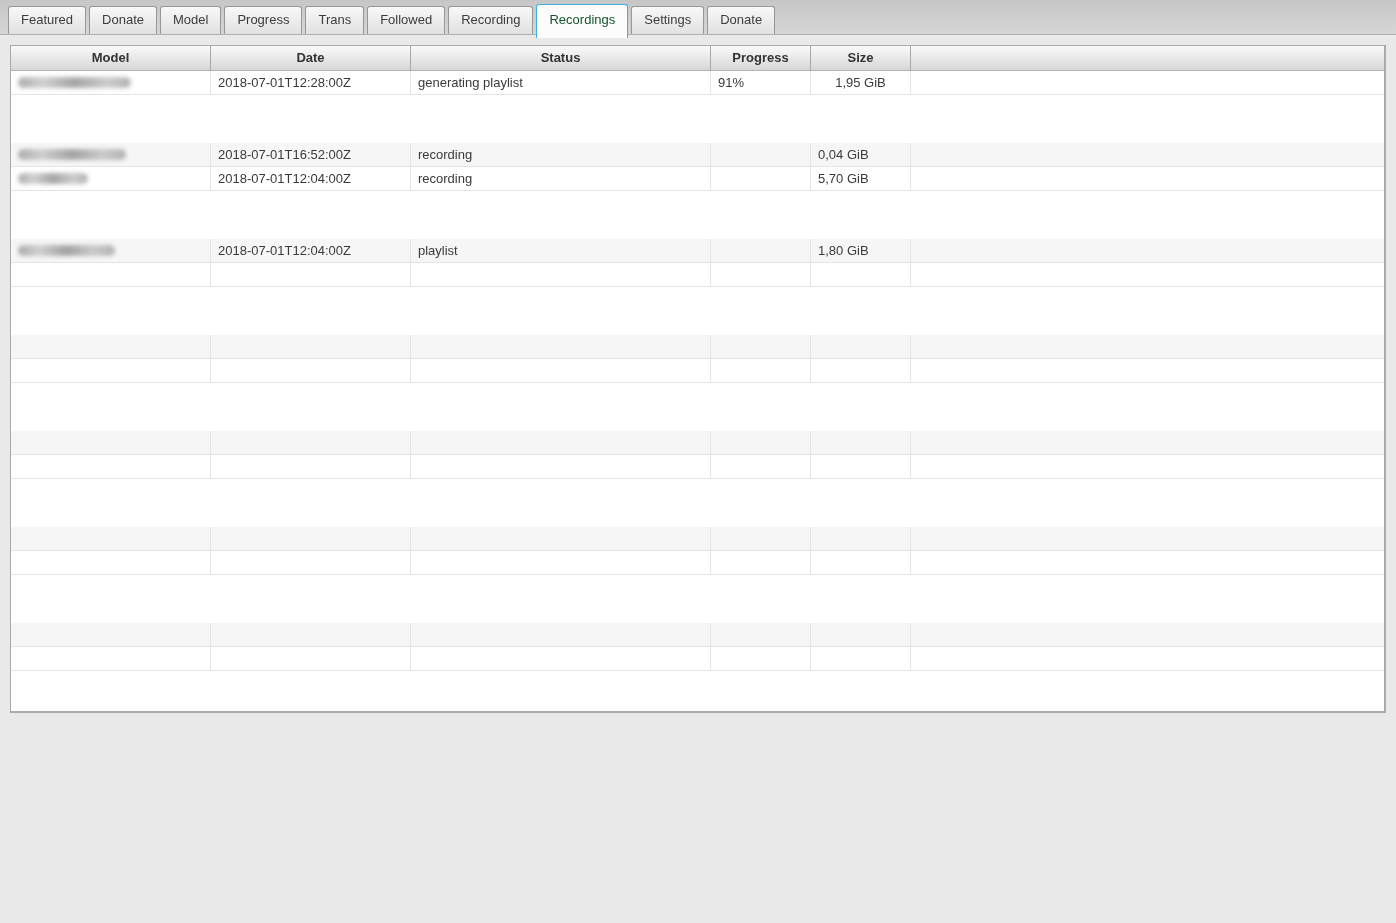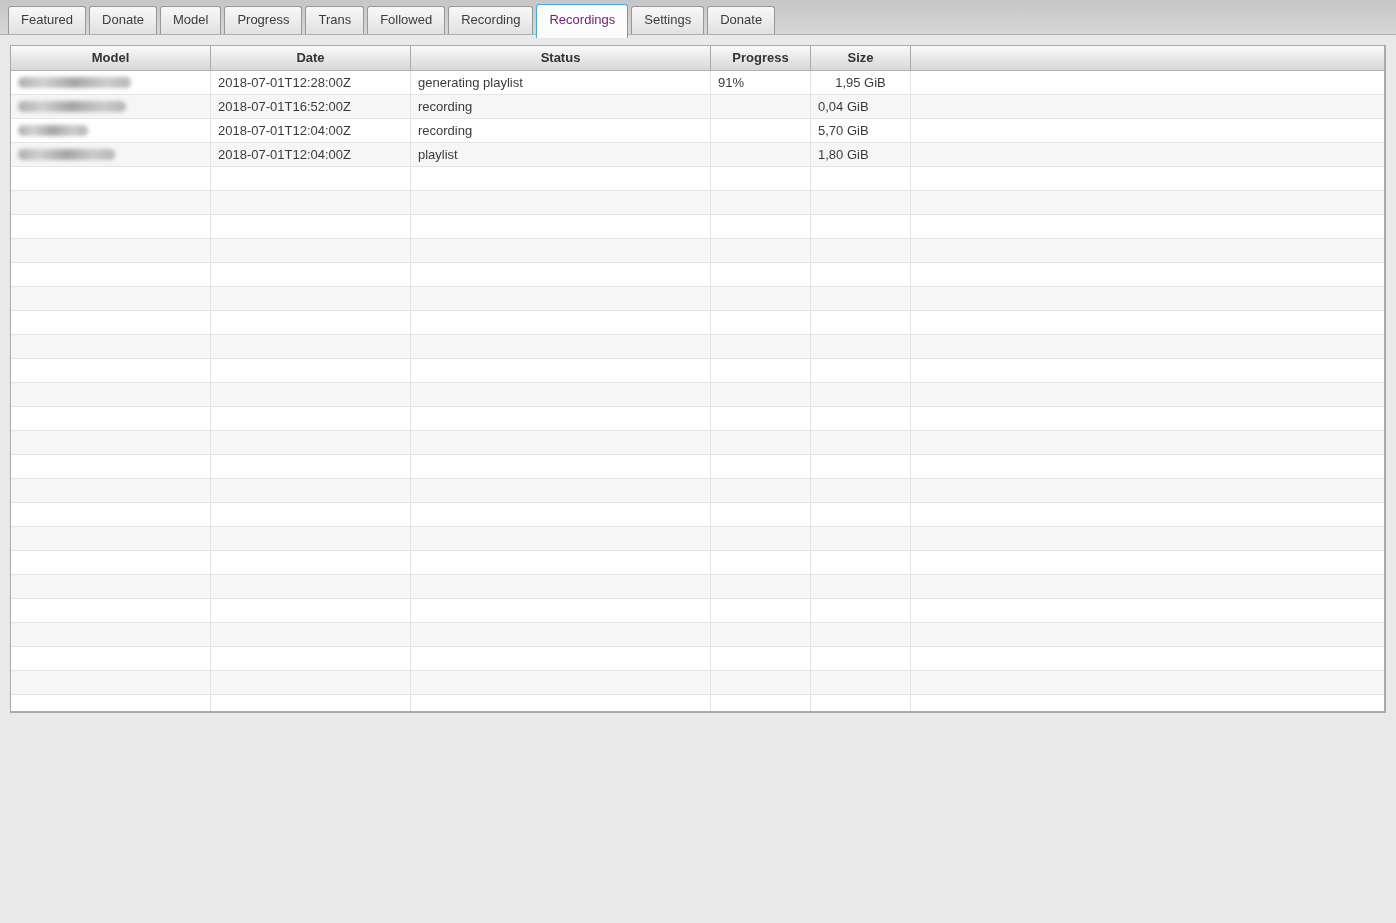--- a/index.html
+++ b/index.html
@@ -37,21 +37,21 @@
     position: relative;
     z-index: 1;
   }
   .tab.active {
     height: 34px;
     line-height: 30px;
     margin-bottom: -4px;
     background: #fcfcfc;
     border: 1px solid var(--accent, #3daee9);
     border-bottom: none;
-    color: #701a75;
+    color: #14532d;
     z-index: 3;
   }
 
   
   .table-frame {
     position: absolute;
     left: 10px; top: 45px;
     width: 1376px; height: 668px;
     background: #ffffff;
     border: 1px solid #a9a9a9;
@@ -75,21 +75,21 @@
     white-space: nowrap;
     overflow: hidden;
   }
   .th:last-child { border-right: none; flex: 1; }
   .tr {
     display: flex;
     height: 24px;
     border-bottom: 1px solid #e4e4e4;
     background: #ffffff;
   }
-  .tr.alt { background: #f6f6f6; }
+  .tr.alt { background: #f6f6f6; margin-top: 48px; }
   .td {
     border-right: 1px solid #e4e4e4;
     padding: 0 7px;
     font-size: 13px;
     color: #3a3a3a;
     line-height: 23px;
     white-space: nowrap;
     overflow: hidden;
   }
   .td:last-child { border-right: none; flex: 1; }

